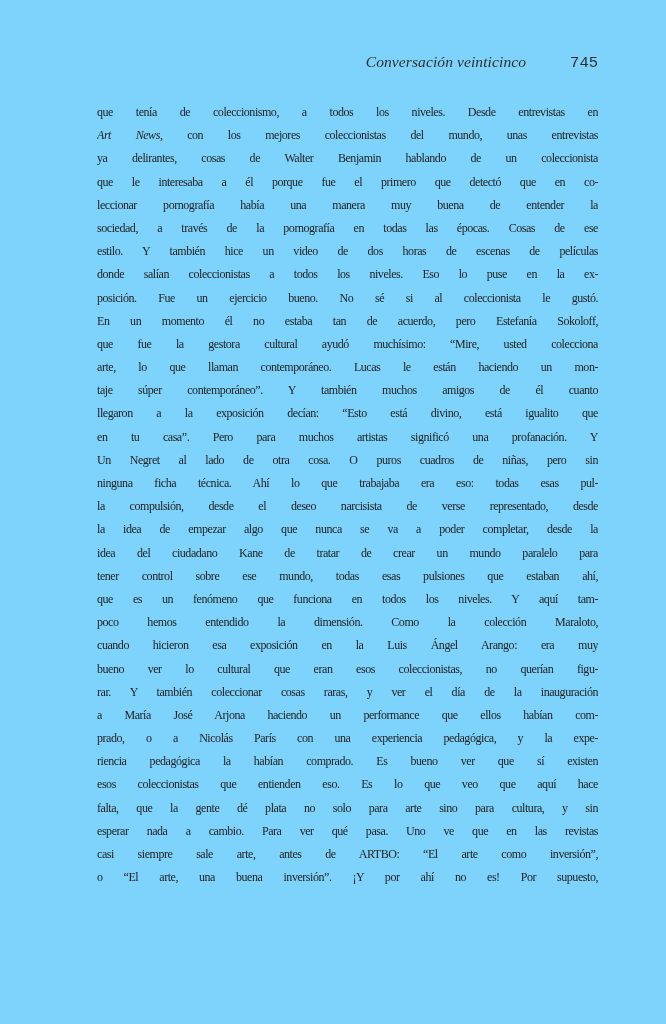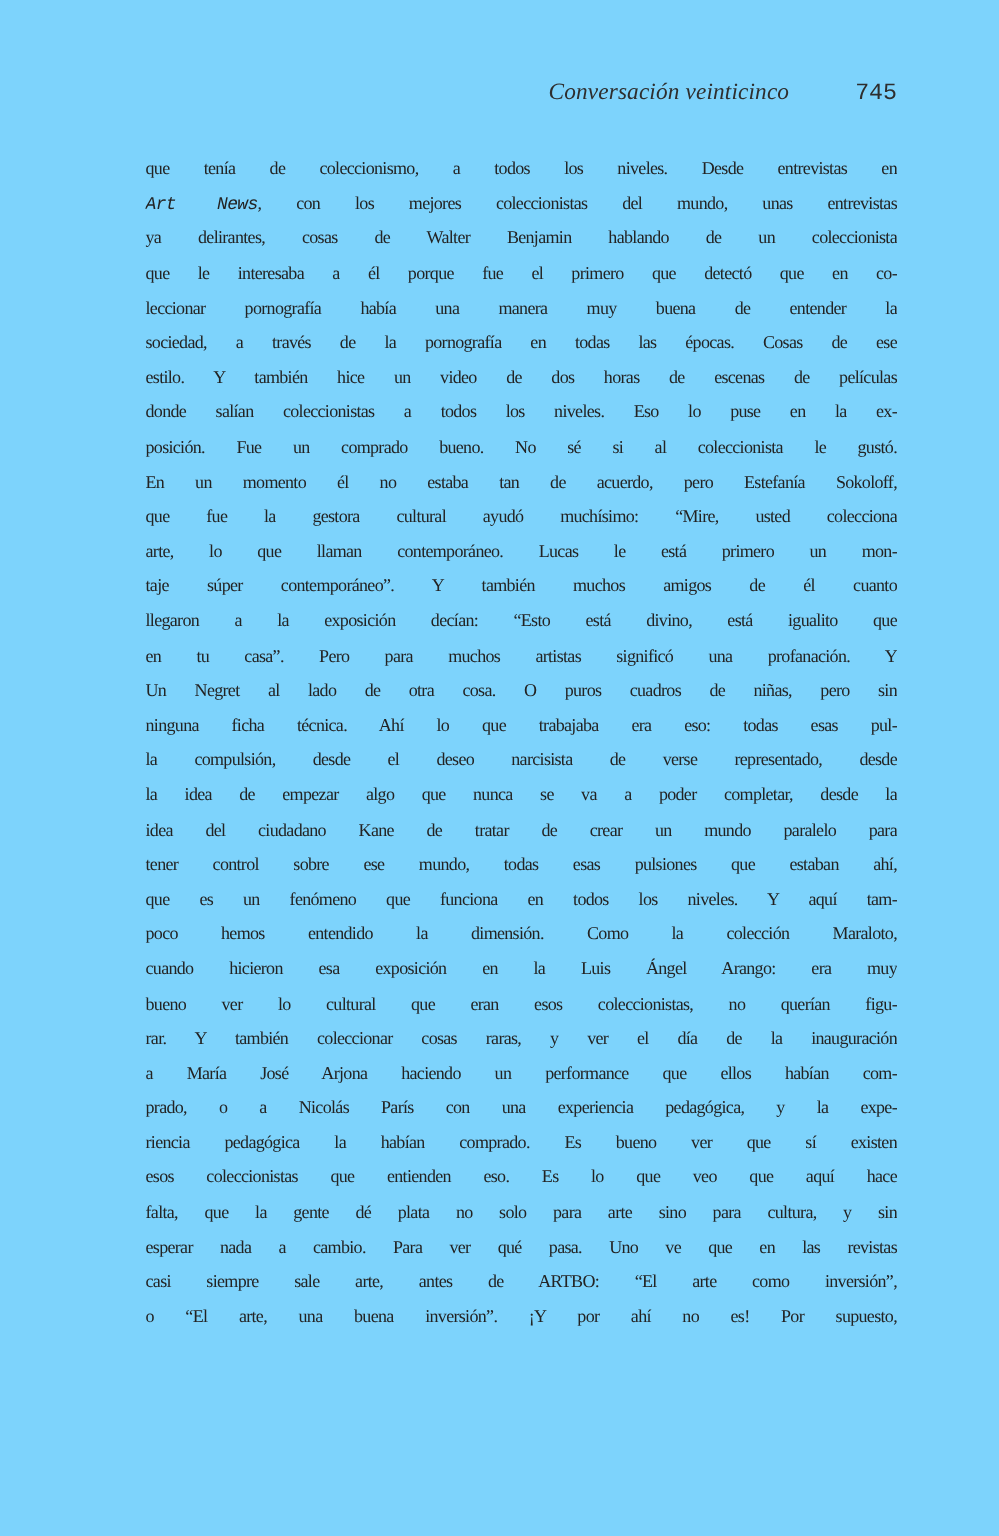--- a/index.html
+++ b/index.html
@@ -46,44 +46,43 @@
     height: 23.2px;
     line-height: 23.2px;
     font-size: 12px;
     letter-spacing: -0.45px;
     text-align: justify;
     text-align-last: justify;
     overflow: hidden;
   }
   .line em {
     font-style: italic;
-    font-family: Liberation Mono, monospace;
   }
 </style>
 </head>
 <body>
 
 <div class="page">
   <div class="page-header">
     <span class="running-title">Conversación veinticinco</span>
     <span class="page-number">745</span>
   </div>
   <div class="body-text">
       <div class="line"><span>que tenía de coleccionismo, a todos los niveles. Desde entrevistas en</span></div>
       <div class="line"><em>Art News</em><span>, con los mejores coleccionistas del mundo, unas entrevistas</span></div>
       <div class="line"><span>ya delirantes, cosas de Walter Benjamin hablando de un coleccionista</span></div>
       <div class="line"><span>que le interesaba a él porque fue el primero que detectó que en co-</span></div>
       <div class="line"><span>leccionar pornografía había una manera muy buena de entender la</span></div>
       <div class="line"><span>sociedad, a través de la pornografía en todas las épocas. Cosas de ese</span></div>
       <div class="line"><span>estilo. Y también hice un video de dos horas de escenas de películas</span></div>
       <div class="line"><span>donde salían coleccionistas a todos los niveles. Eso lo puse en la ex-</span></div>
-      <div class="line"><span>posición. Fue un comprado bueno. No sé si al coleccionista le gustó.</span></div>
+      <div class="line"><span>posición. Fue un ejercicio bueno. No sé si al coleccionista le gustó.</span></div>
       <div class="line"><span>En un momento él no estaba tan de acuerdo, pero Estefanía Sokoloff,</span></div>
       <div class="line"><span>que fue la gestora cultural ayudó muchísimo: “Mire, usted colecciona</span></div>
-      <div class="line"><span>arte, lo que llaman contemporáneo. Lucas le está primero un mon-</span></div>
+      <div class="line"><span>arte, lo que llaman contemporáneo. Lucas le están haciendo un mon-</span></div>
       <div class="line"><span>taje súper contemporáneo”. Y también muchos amigos de él cuanto</span></div>
       <div class="line"><span>llegaron a la exposición decían: “Esto está divino, está igualito que</span></div>
       <div class="line"><span>en tu casa”. Pero para muchos artistas significó una profanación. Y</span></div>
       <div class="line"><span>Un Negret al lado de otra cosa. O puros cuadros de niñas, pero sin</span></div>
       <div class="line"><span>ninguna ficha técnica. Ahí lo que trabajaba era eso: todas esas pul-</span></div>
       <div class="line"><span>la compulsión, desde el deseo narcisista de verse representado, desde</span></div>
       <div class="line"><span>la idea de empezar algo que nunca se va a poder completar, desde la</span></div>
       <div class="line"><span>idea del ciudadano Kane de tratar de crear un mundo paralelo para</span></div>
       <div class="line"><span>tener control sobre ese mundo, todas esas pulsiones que estaban ahí,</span></div>
       <div class="line"><span>que es un fenómeno que funciona en todos los niveles. Y aquí tam-</span></div>

